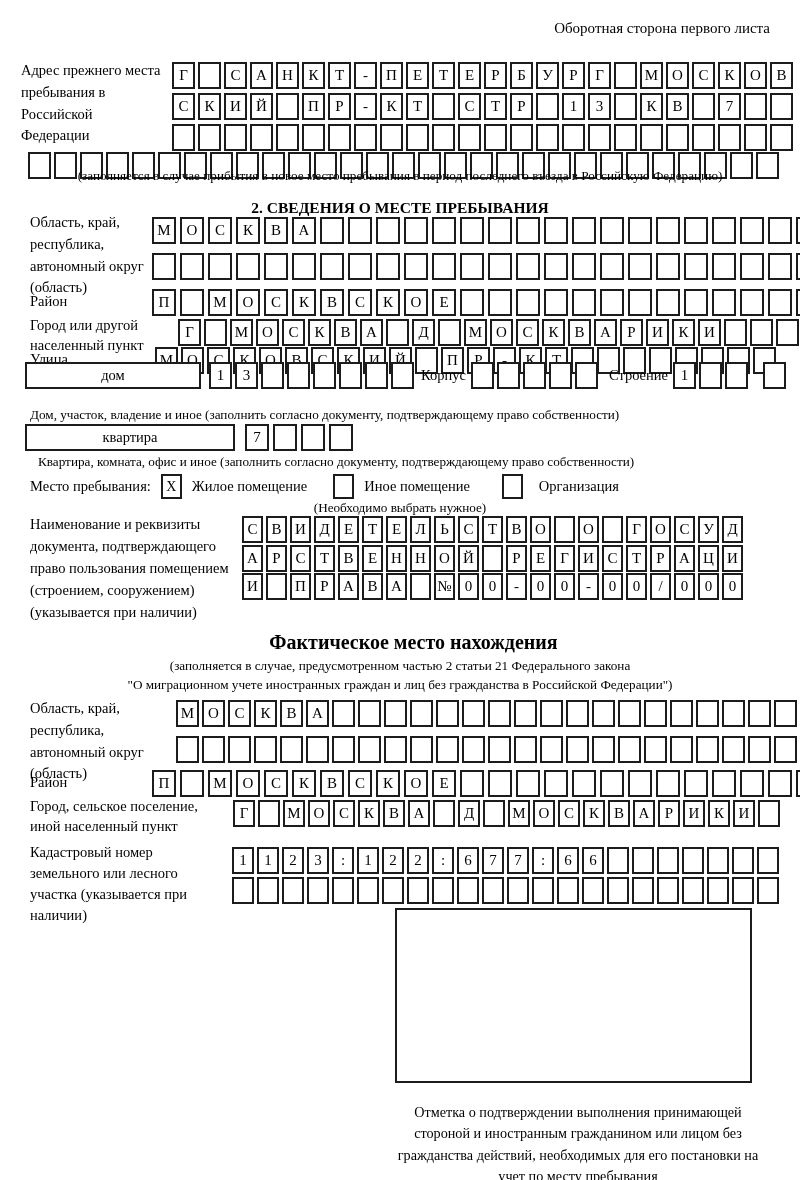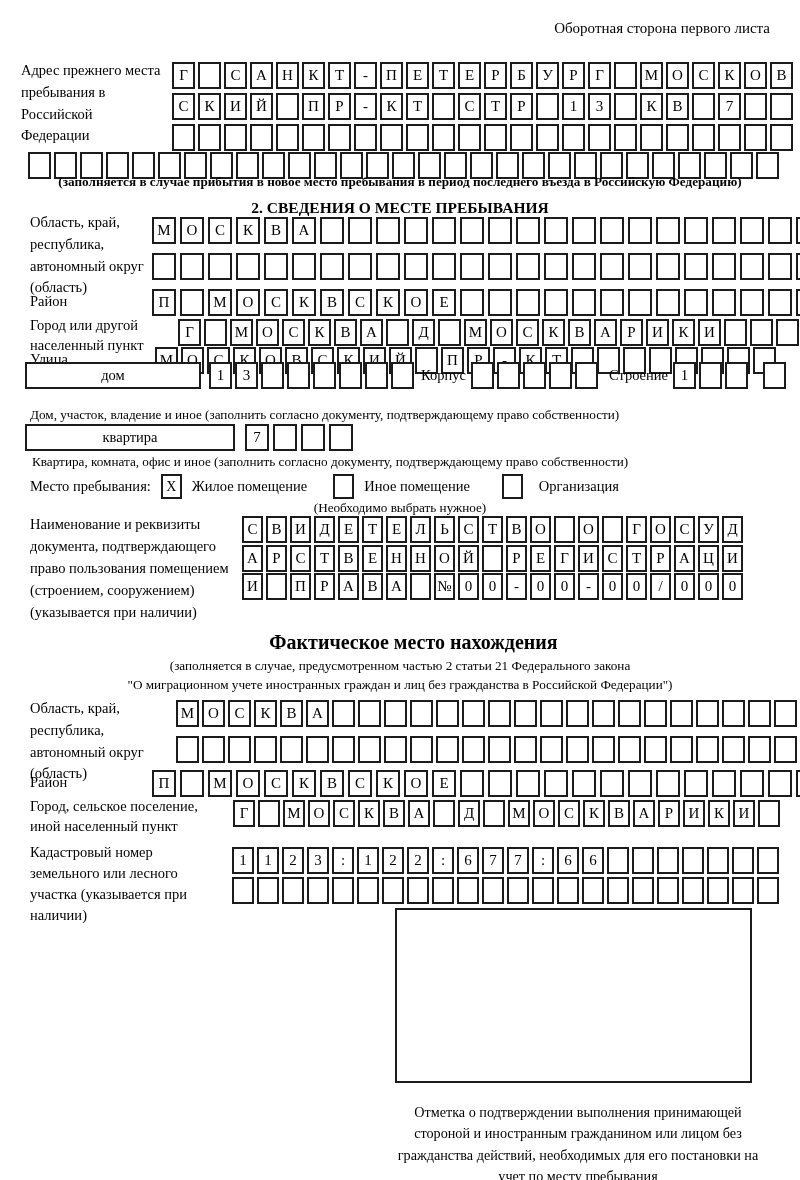--- a/index.html
+++ b/index.html
@@ -135,21 +135,21 @@
       <div class="cell"></div>
       <div class="cell"></div>
       <div class="cell"></div>
       <div class="cell"></div>
       <div class="cell"></div>
       <div class="cell"></div>
       <div class="cell"></div>
       <div class="cell"></div>
       <div class="cell"></div>
     </div>
-  <div class="cap ctr" style="top:174px;font-weight:bold;">(заполняется в случае прибытия в новое место пребывания в период последнего въезда в Российскую Федерацию)</div>
+  <div class="cap ctr" style="top:168px;">(заполняется в случае прибытия в новое место пребывания в период последнего въезда в Российскую Федерацию)</div>
 
   <div class="abs ctr title" style="top:199px;">2. СВЕДЕНИЯ О МЕСТЕ ПРЕБЫВАНИЯ</div>
 
   <div class="lab" style="left:30px;top:212px;width:120px;">Область, край, республика, автономный округ (область)</div>
   <div class="cells abs g27" style="left:152px;top:217px;">
       <div class="cell">М</div>
       <div class="cell">О</div>
       <div class="cell">С</div>
       <div class="cell">К</div>
       <div class="cell">В</div>
@@ -318,21 +318,21 @@
 
   <div class="flexrow" style="left:25px;top:424px;">
     <div class="wbox" style="width:206px;">квартира</div>
     <div class="cells g27" style="margin-left:10px;">
         <div class="cell">7</div>
         <div class="cell"></div>
         <div class="cell"></div>
         <div class="cell"></div>
       </div>
   </div>
-  <div class="cap" style="left:32px;top:454px;">Квартира, комната, офис и иное (заполнить согласно документу, подтверждающему право собственности)</div>
+  <div class="cap" style="left:38px;top:454px;">Квартира, комната, офис и иное (заполнить согласно документу, подтверждающему право собственности)</div>
 
   <div class="flexrow" style="left:30px;top:473px;align-items:center;">
     <div class="inlab">Место пребывания:</div>
     <span class="cb" style="margin-left:10px;">X</span>
     <div class="inlab" style="margin-left:10px;">Жилое помещение</div>
     <span class="cb" style="margin-left:26px;"></span>
     <div class="inlab" style="margin-left:10px;">Иное помещение</div>
     <span class="cb" style="margin-left:32px;"></span>
     <div class="inlab" style="margin-left:16px;">Организация</div>
   </div>

